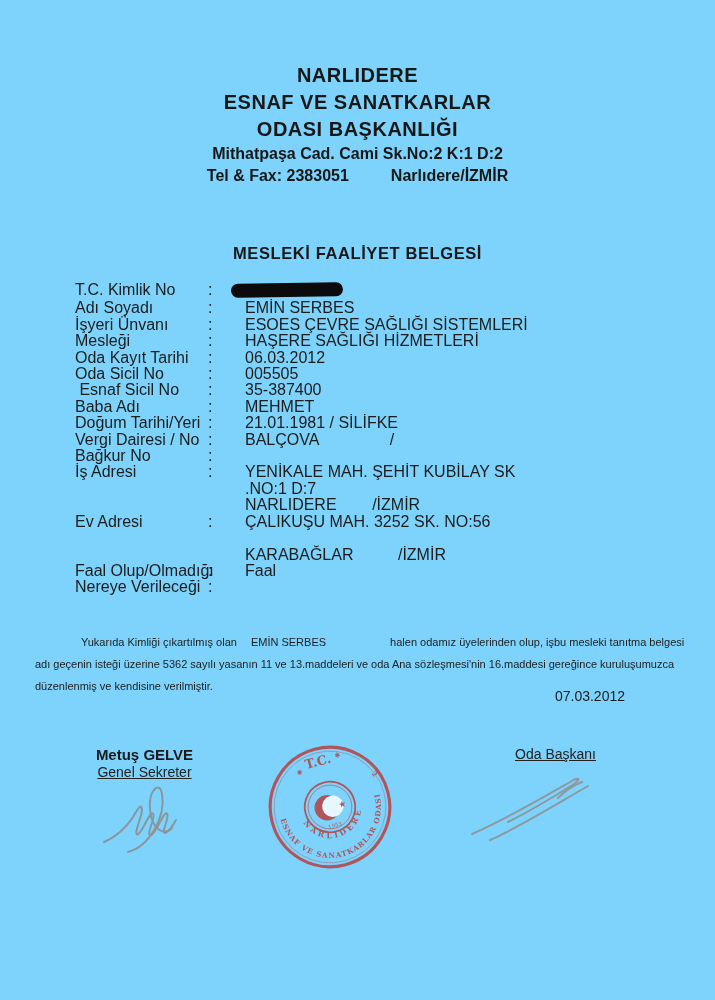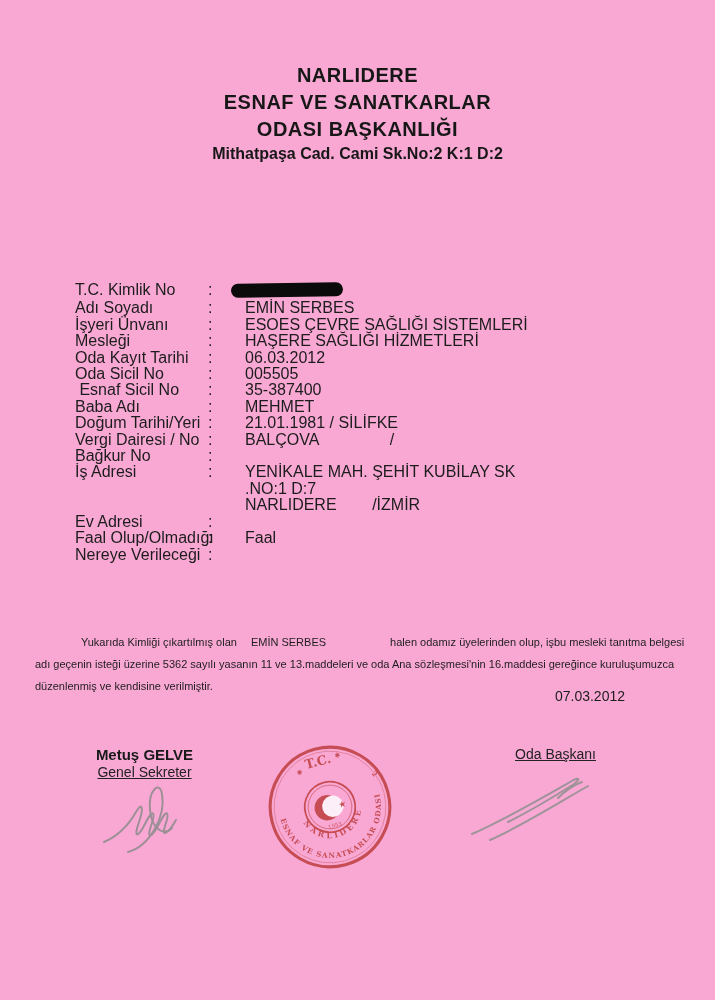--- a/index.html
+++ b/index.html
@@ -1,18 +1,18 @@
 <!DOCTYPE html>
 <html><head>
 <meta charset="utf-8">
 <style>
   html,body { margin:0; padding:0; background:#ffffff; }
   .page {
     position:relative; width:715px; height:1000px; margin:0 auto;
-    background:#f9a8d4; overflow:hidden;
+    background:#7dd3fc; overflow:hidden;
     font-family:"Liberation Sans", sans-serif; color:#1c1c1c;
   }
   
   .header { position:absolute; top:62px; left:0; width:100%; text-align:center; }
   .header .org-line { font-size:20px; font-weight:bold; line-height:27px; letter-spacing:0.5px; color:#171717; }
   .header .addr-line { font-size:16px; font-weight:bold; line-height:22px; color:#171717; margin-top:0; }
   .header .tel-line { display:flex; justify-content:center; gap:42px; font-size:16px; font-weight:bold; line-height:22px; color:#171717; }
   
   .doc-title { position:absolute; top:244px; left:0; width:100%; text-align:center;
     font-size:16.5px; font-weight:bold; letter-spacing:0.6px; color:#171717; }
@@ -47,22 +47,27 @@
 </head>
 <body>
 
 <div class="page">
 
   <div class="header">
     <div class="org-line">NARLIDERE</div>
     <div class="org-line">ESNAF VE SANATKARLAR</div>
     <div class="org-line">ODASI BAŞKANLIĞI</div>
     <div class="addr-line">Mithatpaşa Cad. Cami Sk.No:2 K:1 D:2</div>
-  </div>
-
+    <div class="tel-line">
+      <span>Tel &amp; Fax: 2383051</span>
+      <span>Narlıdere/İZMİR</span>
+    </div>
+  </div>
+
+  <div class="doc-title">MESLEKİ FAALİYET BELGESİ</div>
 
   <div class="fields">
     <div class="frow">
       <span class="flabel">T.C. Kimlik No</span>
       <span class="fcolon">:</span>
       <span class="fvalue"><span class="redaction"></span></span>
     </div>
 
     <div class="frow">
       <span class="flabel">Adı Soyadı</span>
@@ -128,20 +133,23 @@
       <span class="flabel">İş Adresi</span>
       <span class="fcolon">:</span>
       <span class="fvalue">YENİKALE MAH. ŞEHİT KUBİLAY SK
 .NO:1 D:7
 NARLIDERE        /İZMİR</span>
     </div>
 
     <div class="frow">
       <span class="flabel">Ev Adresi</span>
       <span class="fcolon">:</span>
+      <span class="fvalue">ÇALIKUŞU MAH. 3252 SK. NO:56
+
+KARABAĞLAR          /İZMİR</span>
     </div>
 
     <div class="frow">
       <span class="flabel">Faal Olup/Olmadığı</span>
       <span class="fcolon">:</span>
       <span class="fvalue">Faal</span>
     </div>
 
     <div class="frow">
       <span class="flabel">Nereye Verileceği</span>

